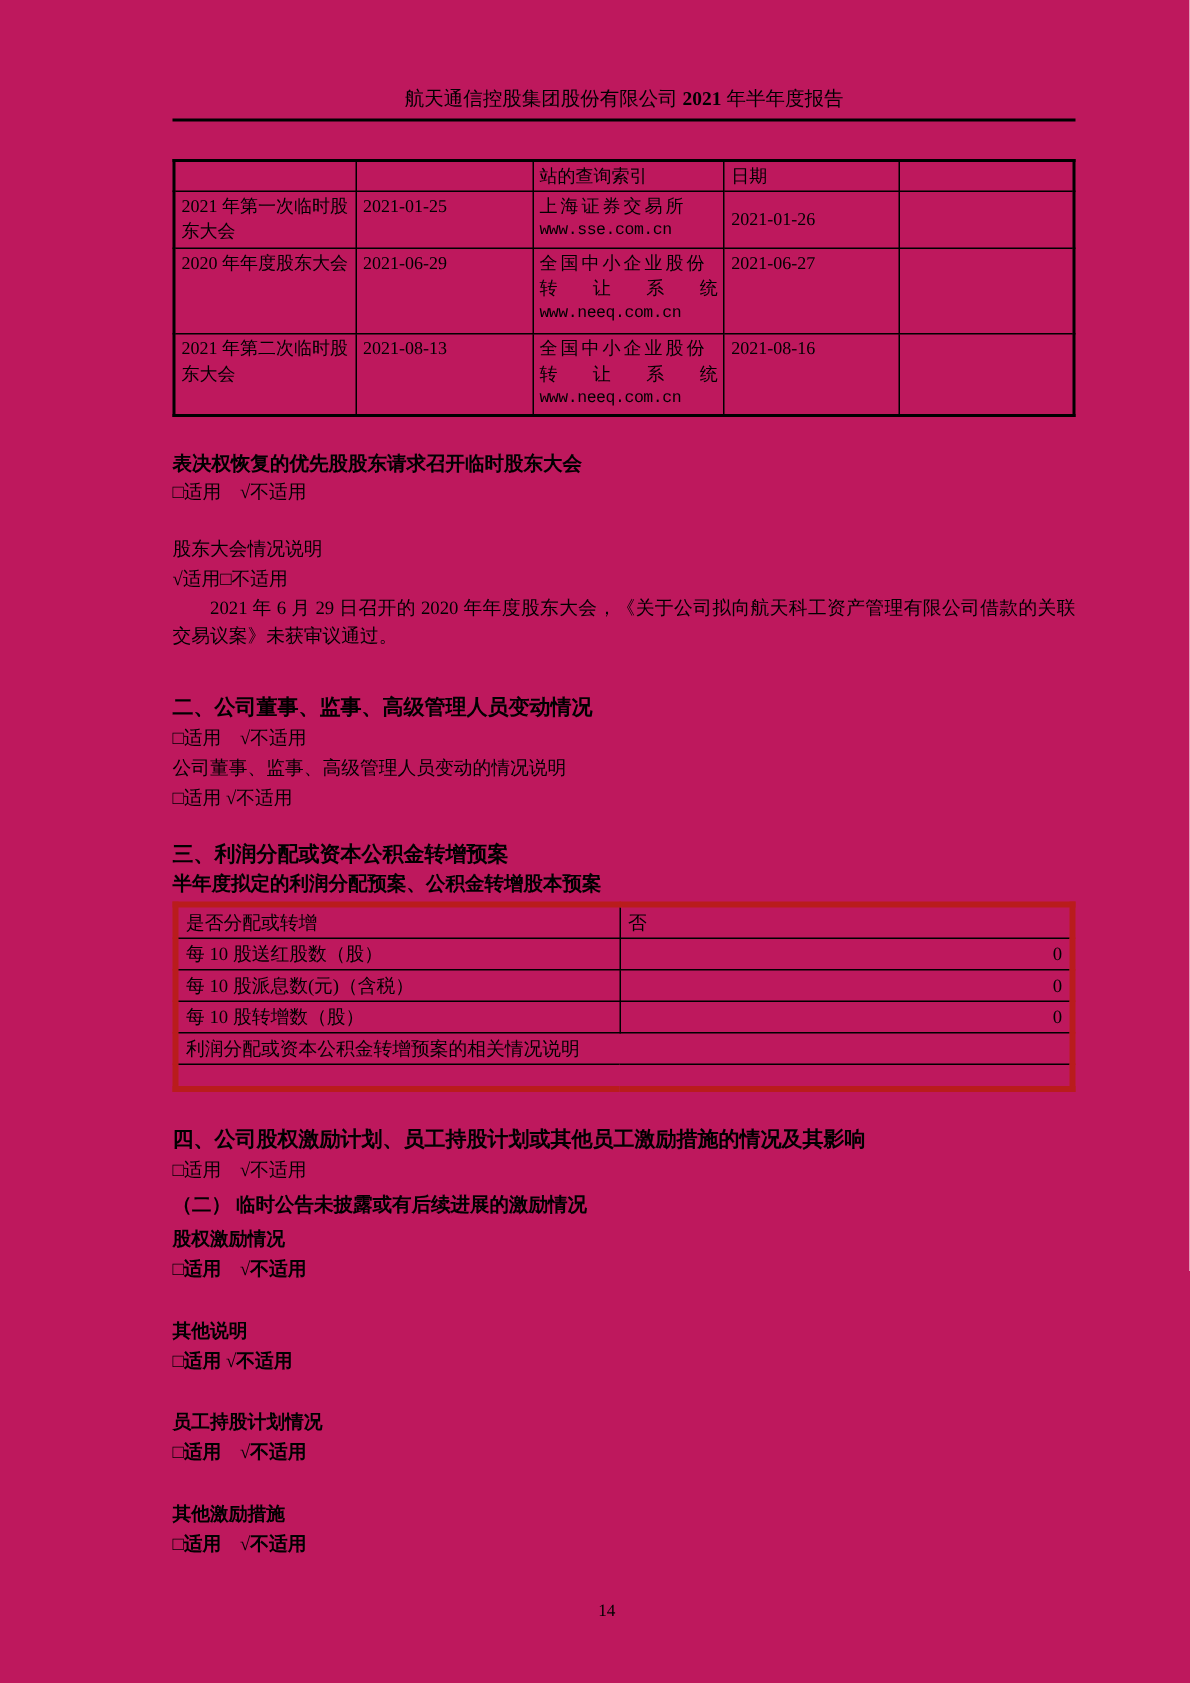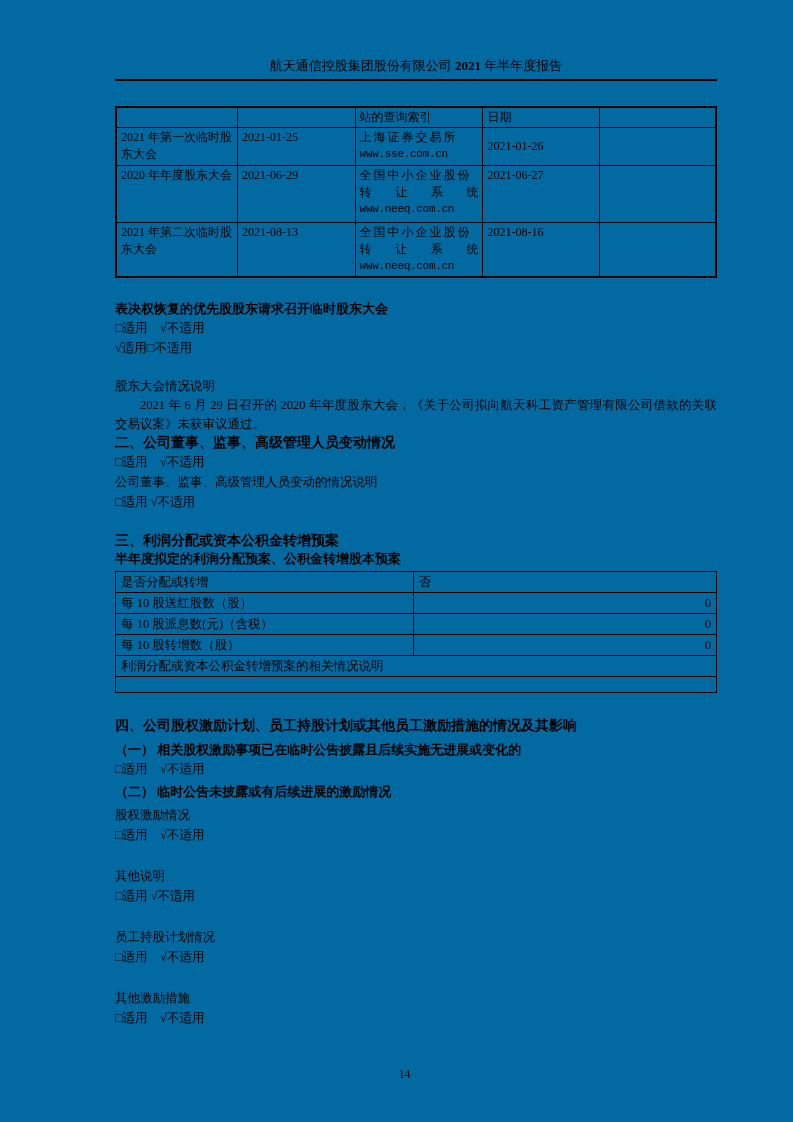--- a/index.html
+++ b/index.html
@@ -6,21 +6,21 @@
   html,body { background:#ffffff; }
   body {
     width:793px; height:1122px;
     font-family:"Liberation Serif","DejaVu Serif",serif;
     color:#000;
   }
   .page {
     position:relative;
     width:793px; height:1122px;
     padding:58px 76px 0 115px;
-    background:#0369a1;
+    background:#be185d;
     overflow:hidden;
   }
   .content { width:602px; }
 
   
   .doc-header {
     text-align:center;
     font-size:13px;
     line-height:15px;
     padding-bottom:6px;
@@ -51,30 +51,30 @@
 
   
   .line { font-size:12.5px; line-height:20px; white-space:pre-wrap; }
   .bold13 { font-size:13px; font-weight:bold; line-height:18px; }
   .sec-heading { font-size:14px; font-weight:bold; line-height:18px; }
   .sub-heading { font-size:13px; font-weight:bold; line-height:18px; }
   .para { font-size:12.5px; line-height:19px; text-indent:2em; text-align:justify; }
 
   .mt-sec1   { margin-top:22px; }
   .mt-note   { margin-top:18px; }
-  .mt-sec2   { }
+  .mt-sec2   { margin-top:30px; }
   .mt-sec3   { margin-top:20px; }
   .mt-sec4   { margin-top:24px; }
   .mt-sub    { margin-top:6px; }
   .mt-sub2   { margin-top:4px; }
-  .item      { margin-top:4px; }
+  .item      { margin-top:4px;font-weight:bold; }
   .item + .item { margin-top:21px; }
 
   
-  .dividend-table { margin-top:3px; font-size:12.5px; line-height:18px; border:1px solid #b91c1c;padding-left:13px; }
+  .dividend-table { margin-top:3px; font-size:12.5px; line-height:18px; border:4px solid #b91c1c;padding-left:13px; }
   .dividend-table td { border:1px solid #000; padding:1px 5px; vertical-align:top; }
   .dividend-table .val { text-align:right; }
   .dividend-table .caption-cell { text-align:left; }
   .dividend-table .note-cell { height:16px; }
 
   
   .page-number {
     position:absolute;
     left:16px; right:0; top:1068px;
     text-align:center;
@@ -138,22 +138,22 @@
           </td>
           <td>2021-08-16</td>
           <td></td>
         </tr>
       </tbody>
     </table>
 
     <p class="bold13 mt-sec1">表决权恢复的优先股股东请求召开临时股东大会</p>
     <p class="line">□适用　√不适用</p>
 
+    <p class="line mt-note">股东大会情况说明</p>
     <p class="line">√适用□不适用</p>
-    <p class="line mt-note">股东大会情况说明</p>
     <p class="para">2021 年 6 月 29 日召开的 2020 年年度股东大会，《关于公司拟向航天科工资产管理有限公司借款的关联交易议案》未获审议通过。</p>
 
     <p class="sec-heading mt-sec2">二、公司董事、监事、高级管理人员变动情况</p>
     <p class="line">□适用　√不适用</p>
     <p class="line">公司董事、监事、高级管理人员变动的情况说明</p>
     <p class="line">□适用 √不适用</p>
 
     <p class="sec-heading mt-sec3">三、利润分配或资本公积金转增预案</p>
     <p class="sub-heading">半年度拟定的利润分配预案、公积金转增股本预案</p>
 
@@ -182,21 +182,20 @@
         <tr>
           <td class="caption-cell" colspan="2">利润分配或资本公积金转增预案的相关情况说明</td>
         </tr>
         <tr>
           <td class="note-cell" colspan="2"></td>
         </tr>
       </tbody>
     </table>
 
     <p class="sec-heading mt-sec4">四、公司股权激励计划、员工持股计划或其他员工激励措施的情况及其影响</p>
-    <p class="sub-heading mt-sub">（一） 相关股权激励事项已在临时公告披露且后续实施无进展或变化的</p>
     <p class="line">□适用　√不适用</p>
     <p class="sub-heading mt-sub2">（二） 临时公告未披露或有后续进展的激励情况</p>
 
     <div class="item">
       <p class="line">股权激励情况</p>
       <p class="line">□适用　√不适用</p>
     </div>
     <div class="item">
       <p class="line">其他说明</p>
       <p class="line">□适用 √不适用</p>

